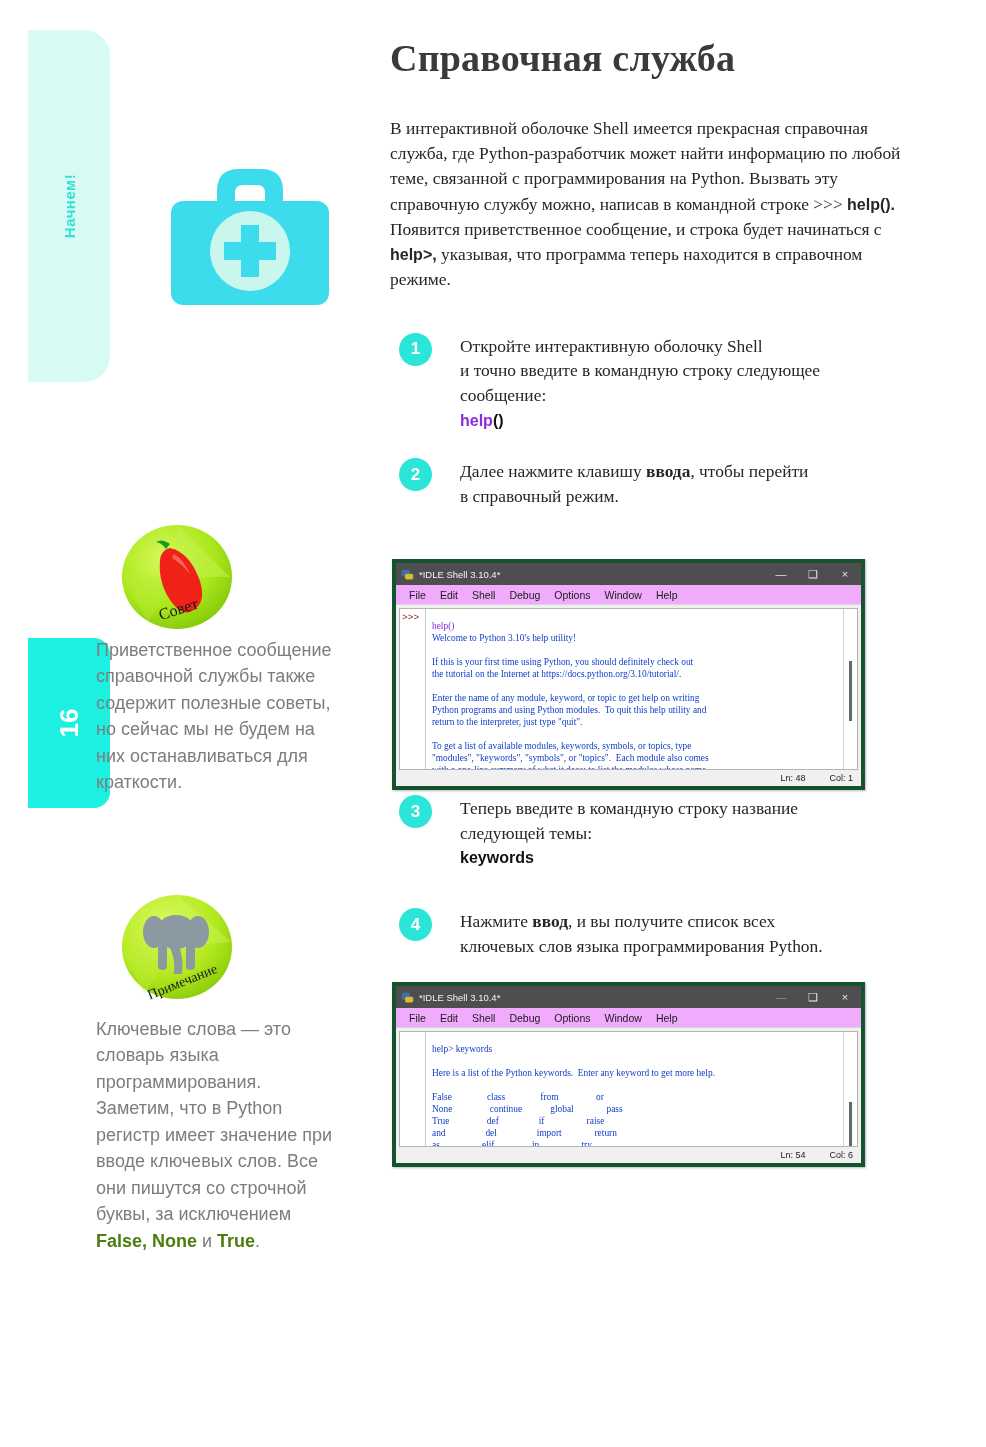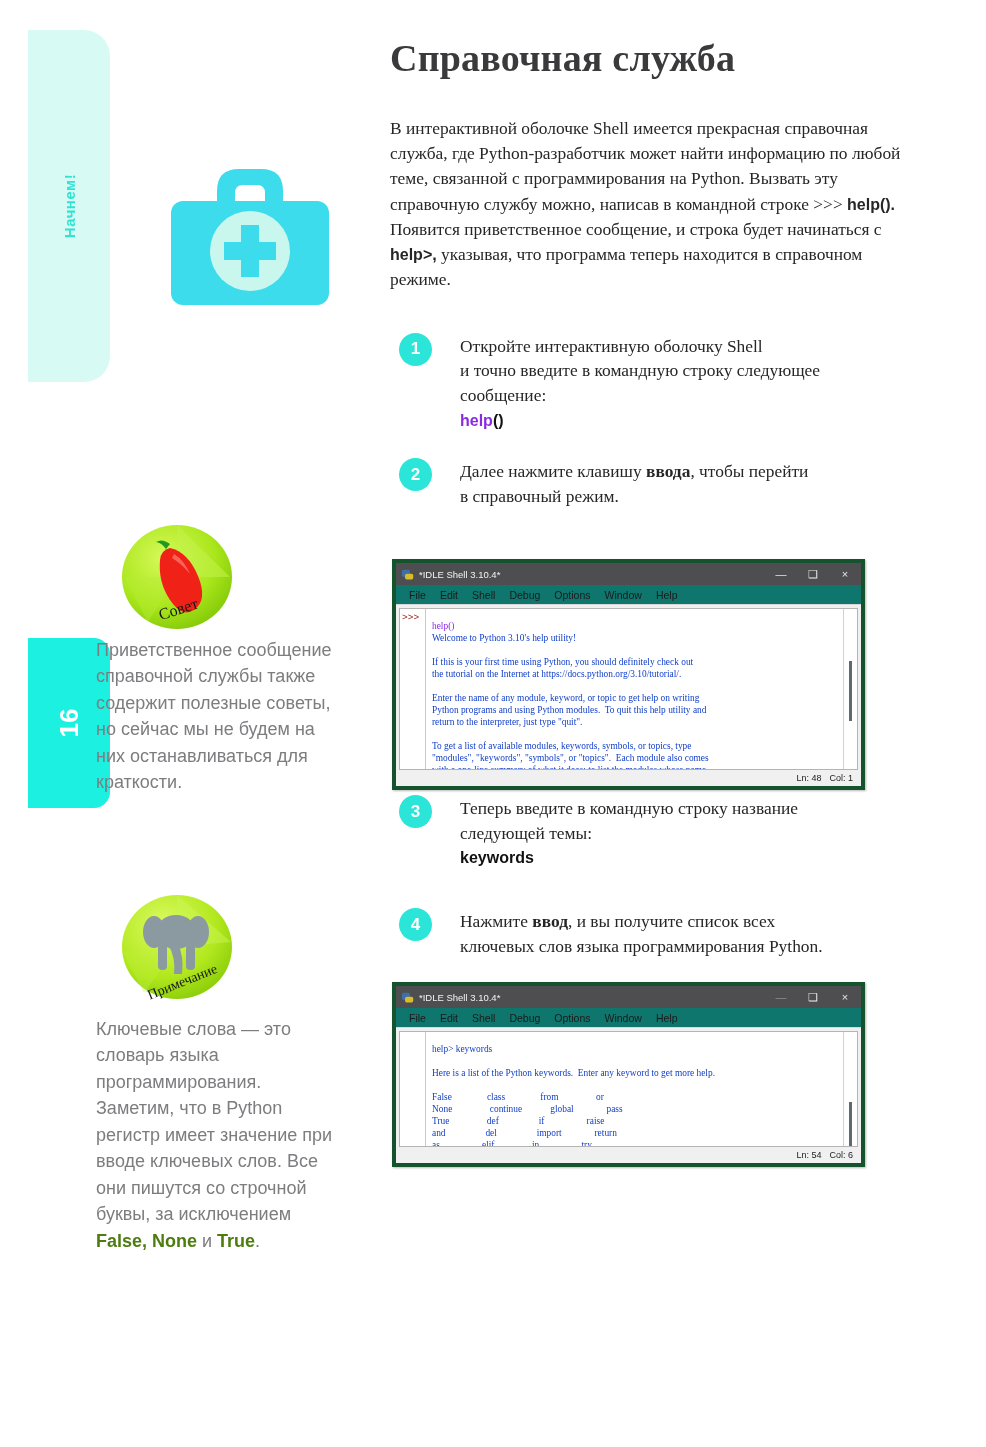--- a/index.html
+++ b/index.html
@@ -131,21 +131,21 @@
   .idle-title { flex: 1 1 auto; white-space: nowrap; }
   .idle-winbtns { display: flex; align-items: center; }
   .idle-winbtn {
     width: 32px; height: 22px; display: flex;
     align-items: center; justify-content: center;
     color: #e6e6e6; font-size: 11px; line-height: 1;
   }
   .idle-winbtn.dim { color: #8d8d8f; }
 
   .idle-menubar {
-    height: 20px; background: #0f766e;
+    height: 20px; background: #f0abfc;
     border-bottom: 1px solid #d7d7d7;
     display: flex; align-items: center;
     padding-left: 6px;
     font-size: 10.5px; color: #1b1b1b;
     font-family: "Liberation Sans", sans-serif;
   }
   .idle-menu-item { padding: 0 7px; white-space: nowrap; }
 
   .idle-body {
     position: relative;
@@ -184,21 +184,21 @@
     background: #5f6a6a;
   }
 
   .idle-status {
     height: 16px; display: flex; align-items: center;
     justify-content: flex-end;
     font-family: "Liberation Sans", sans-serif;
     font-size: 9px; color: #1b1b1b;
     padding-right: 8px; background: #f0f0f0;
   }
-  .idle-status span { margin-left: 8px; }
+  .idle-status span { margin-left: 24px; }
 </style>
 </head>
 <body>
 
 <div class="page">
 
   <div class="chapter-tab">
     <div class="chapter-tab-label">Начнем!</div>
   </div>
 

